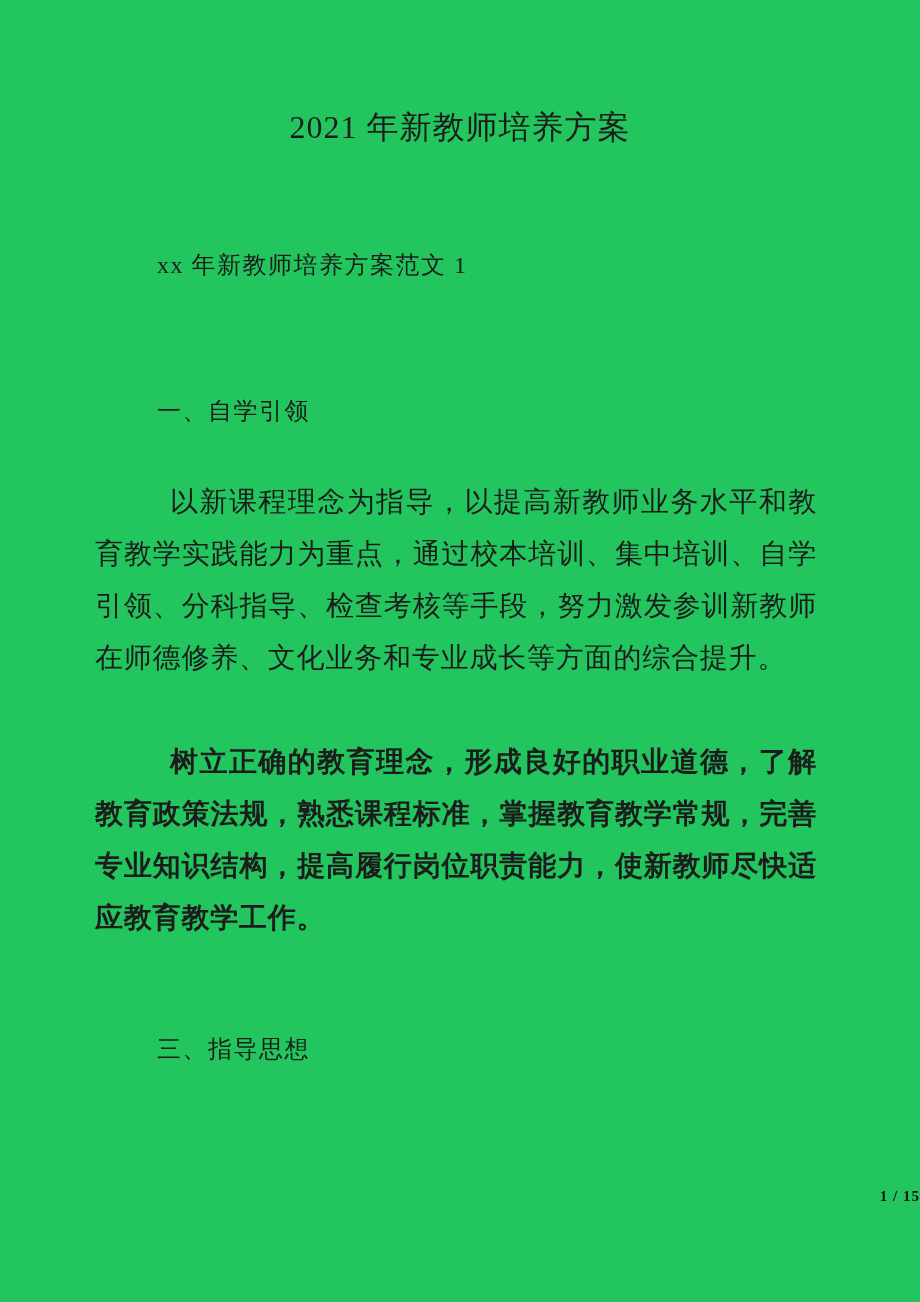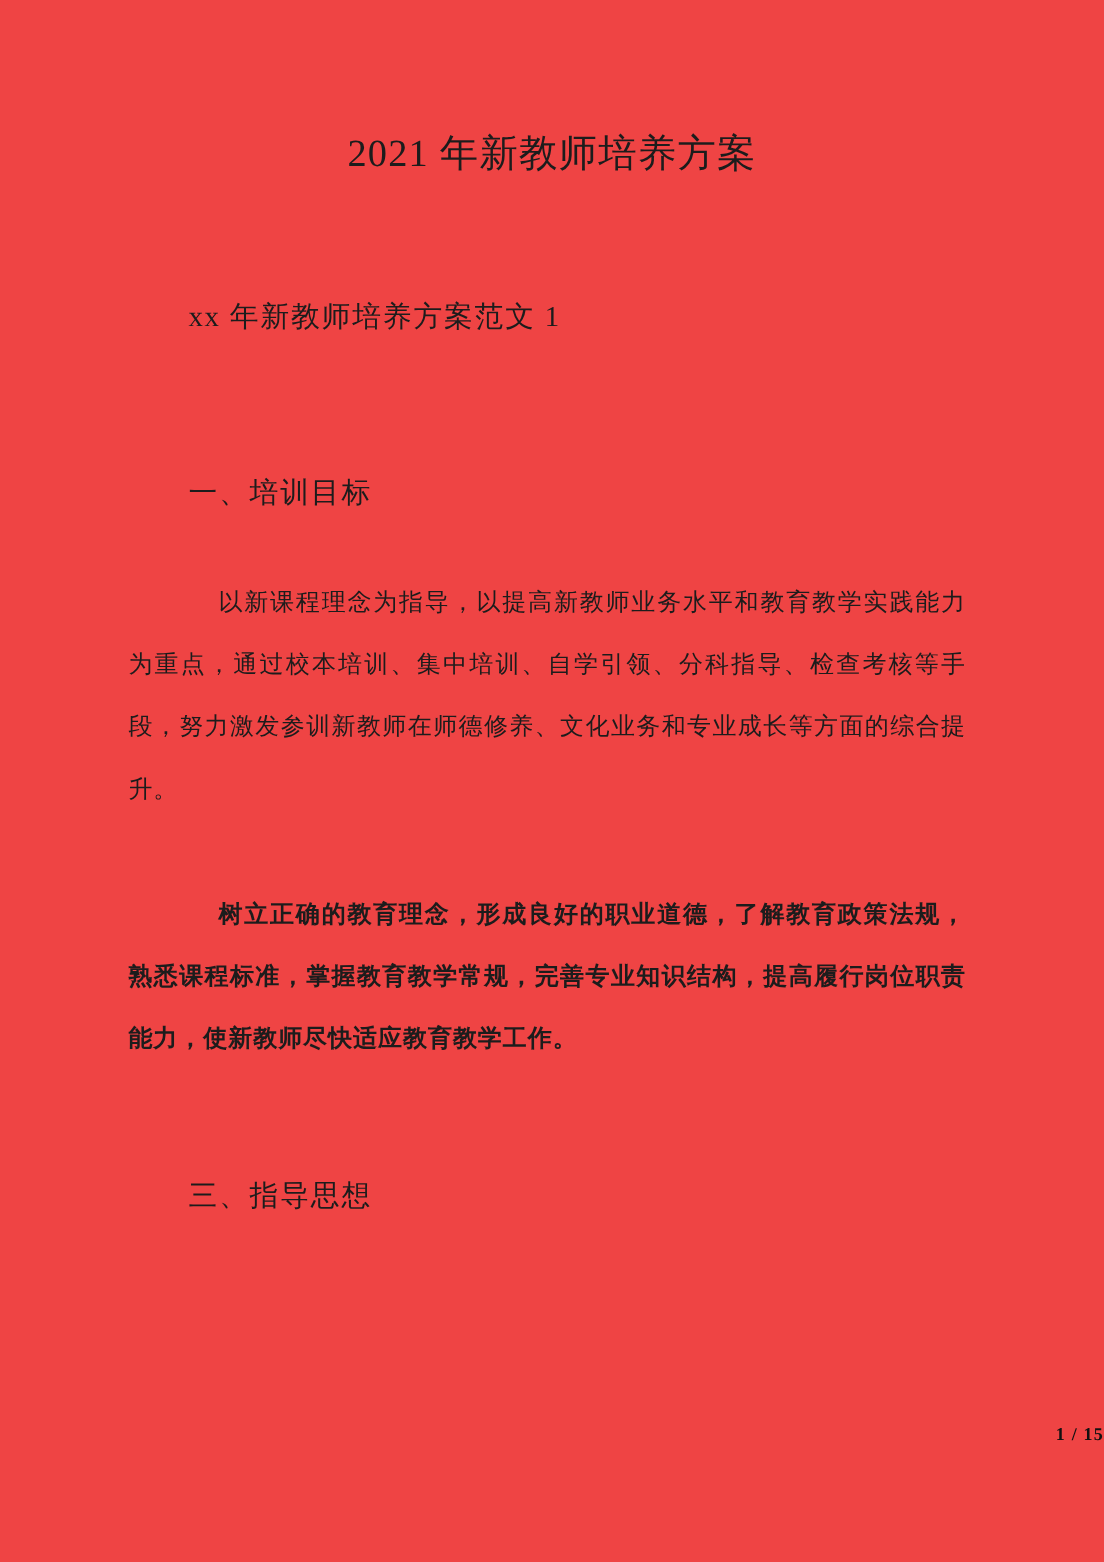--- a/index.html
+++ b/index.html
@@ -4,21 +4,21 @@
 <style>
   html, body {
     margin: 0;
     padding: 0;
     background: #ffffff;
   }
   .page {
     position: relative;
     width: 920px;
     height: 1302px;
-    background: #ef4444;
+    background: #22c55e;
     color: #1c1c1c;
     font-family: "Liberation Serif", "DejaVu Serif", serif;
     overflow: hidden;
   }
   .content {
     margin-left: 95px;
     width: 722px;
   }
   .doc-title {
     margin: 0;
@@ -40,22 +40,22 @@
   .section-heading {
     font-size: 24px;
     line-height: 34px;
     padding-left: 62px;
     letter-spacing: 1.5px;
   }
   .h1 { margin-top: 112px; }
   .h2 { margin-top: 92px; }
   .h3 { margin-top: 88px; }
   .para {
-    margin: 12px;
-    font-size: 20px;
+    margin: 0;
+    font-size: 28px;
     line-height: 52px;
     letter-spacing: 0.8px;
     text-align: justify;
     text-indent: 75px;
   }
   .p1 { margin-top: 48px; }
   .p2 { margin-top: 52px; font-weight: bold; }
   .page-footer {
     position: absolute;
     top: 1186px;
@@ -71,21 +71,21 @@
 </style>
 </head>
 <body>
 
 <div class="page">
   <h1 class="doc-title">2021 年新教师培养方案</h1>
 
   <div class="content">
     <div class="doc-subtitle">xx 年新教师培养方案范文 1</div>
 
-    <div class="section-heading h1">一、培训目标</div>
+    <div class="section-heading h1">一、自学引领</div>
     <p class="para p1">以新课程理念为指导，以提高新教师业务水平和教育教学实践能力为重点，通过校本培训、集中培训、自学引领、分科指导、检查考核等手段，努力激发参训新教师在师德修养、文化业务和专业成长等方面的综合提升。</p>
 
     <p class="para p2">树立正确的教育理念，形成良好的职业道德，了解教育政策法规，熟悉课程标准，掌握教育教学常规，完善专业知识结构，提高履行岗位职责能力，使新教师尽快适应教育教学工作。</p>
 
     <div class="section-heading h3">三、指导思想</div>
   </div>
 
   <div class="page-footer">1 / 15</div>
 </div>
 

